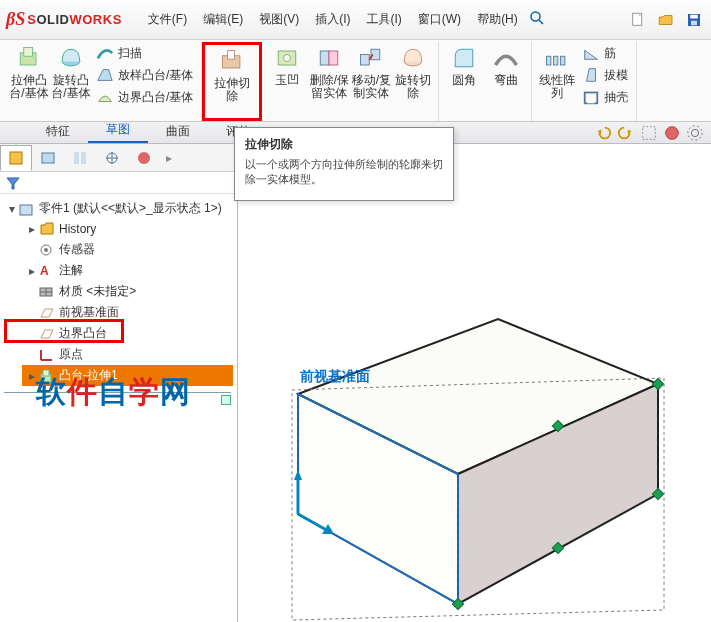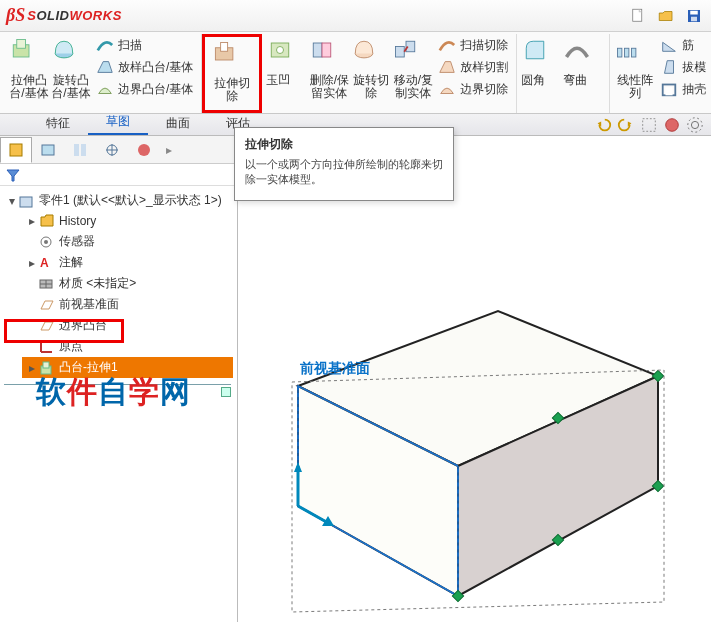--- a/index.html
+++ b/index.html
@@ -1,33 +1,33 @@
 <!DOCTYPE html>
 <html><head>
 <meta charset="utf-8">
 <style>
 * { box-sizing: border-box; margin: 0; padding: 0; font-family: "Microsoft YaHei", Arial, sans-serif; }
 body { width: 711px; height: 622px; overflow: hidden; background: #fff; font-size: 12px; color: #333; position: relative; }
 
 
-.menubar { height: 32px; display: flex; align-items: center; background: linear-gradient(#fdfdfd,#f0f0f0); border-bottom: 1px solid #d0d0d0; padding-left: 6px; }
+.menubar { height: 40px; display: flex; align-items: center; background: linear-gradient(#fdfdfd,#f0f0f0); border-bottom: 1px solid #d0d0d0; padding-left: 6px; }
 .logo-ds { font-family: cursive; font-style: italic; font-weight: bold; font-size: 18px; color: #d22; margin-right: 2px; }
-.logo-text { font-weight: bold; font-size: 13px; letter-spacing: 0.5px; font-style: italic; }
+.logo-text { font-weight: bold; font-size: 13px; letter-spacing: 0.5px; }
 .logo-text .s { color: #d22; }
 .menubar .menus { display: flex; margin-left: 18px; }
 .menubar .menu { padding: 4px 8px; cursor: pointer; }
 .menubar .right-icons { margin-left: auto; display: flex; gap: 6px; padding-right: 6px; }
 .ticon { width: 22px; height: 22px; display: flex; align-items: center; justify-content: center; }
 .ticon svg { width: 18px; height: 18px; }
 
 
 .ribbon { height: 82px; background: #fafafa; border-bottom: 1px solid #c8c8c8; display: flex; align-items: stretch; padding: 2px 4px 0 4px; }
 .rgroup { display: flex; flex-direction: column; justify-content: center; align-items: center; border-right: 1px solid #dcdcdc; padding: 0 4px; }
 .rgroup.big { flex-direction: row; align-items: flex-start; }
-.rbtn-big { display: flex; flex-direction: column; align-items: flex-start; width: 42px; padding: 2px 0; cursor: pointer; text-align: center; line-height: 1.1; gap: 8px; }
+.rbtn-big { display: flex; flex-direction: column; align-items: center; width: 42px; padding: 2px 0; cursor: pointer; text-align: center; line-height: 1.1; }
 .rbtn-big .icn { width: 28px; height: 28px; margin-bottom: 2px; display:flex;align-items:center;justify-content:center; }
 .rbtn-small { display: flex; align-items: center; padding: 2px 4px; cursor: pointer; white-space: nowrap; }
 .rbtn-small .icn { width: 18px; height: 18px; margin-right: 4px; display:flex;align-items:center;justify-content:center; }
 .col { display: flex; flex-direction: column; justify-content: flex-start; }
 .highlight-red { border: 3px solid #e00; }
 #extrude-cut-group { position: relative; }
 
 
 .tooltip { position: absolute; left: 234px; top: 127px; width: 220px; background: #fff; border: 1px solid #888; padding: 8px 10px 12px 10px; z-index: 50; box-shadow: 2px 2px 6px rgba(0,0,0,0.15); }
 .tooltip .tt-title { font-weight: bold; margin-bottom: 4px; }
@@ -65,20 +65,35 @@
 .viewport svg { position:absolute; left:0; top:0; }
 .annot { position:absolute; color:#0a72c8; font-size:14px; font-weight:bold; }
 
 </style>
 </head>
 <body>
 
 <div class="menubar">
   <span class="logo-ds">βS</span>
   <span class="logo-text"><span class="s">S</span>OLID<span class="s">WORKS</span></span>
+  <div class="menus">
+    <div class="menu">文件(F)</div>
+    <div class="menu">编辑(E)</div>
+    <div class="menu">视图(V)</div>
+    <div class="menu">插入(I)</div>
+    <div class="menu">工具(I)</div>
+    <div class="menu">窗口(W)</div>
+    <div class="menu">帮助(H)</div>
+    <div class="ticon">
+        <svg viewBox="0 0 24 24">
+          <circle cx="10" cy="10" r="6" fill="none" stroke="#06a" stroke-width="2"></circle>
+          <line x1="15" y1="15" x2="20" y2="20" stroke="#06a" stroke-width="2"></line>
+        </svg>
+      </div>
+  </div>
   <div class="right-icons">
     <div class="ticon">
         <svg viewBox="0 0 24 24">
           <rect x="5" y="3" width="12" height="16" fill="#fff" stroke="#777"></rect>
           <polygon points="13,3 17,7 13,7" fill="#ccc"></polygon>
         </svg>
       </div>
     <div class="ticon">
         <svg viewBox="0 0 24 24">
           <path d="M3 8 L8 8 L10 6 L20 6 L20 18 L3 18 Z" fill="#f6c04a" stroke="#a67c00"></path>
@@ -169,61 +184,35 @@
           <svg viewBox="0 0 32 32">
             <rect x="6" y="8" width="10" height="16" fill="#cde" stroke="#579"></rect>
             <rect x="16" y="8" width="10" height="16" fill="#fcd" stroke="#b57"></rect>
           </svg>
         </div>
       <span>删除/保留实体</span>
     </div>
     <div class="rbtn-big">
       <div class="icn">
           <svg viewBox="0 0 32 32">
-            <ellipse cx="16" cy="20" rx="10" ry="5" fill="#f5d8c0" stroke="#b86"></ellipse>
-            <path d="M6 20 Q6 6 16 6 Q26 6 26 20" fill="#fce8d6" stroke="#b86"></path>
-          </svg>
-        </div>
-      <span>旋转切除</span>
-    </div>
-    <div class="rbtn-big">
-      <div class="icn">
-          <svg viewBox="0 0 32 32">
             <rect x="4" y="12" width="10" height="12" fill="#cde" stroke="#579"></rect>
             <rect x="16" y="6" width="10" height="12" fill="#cde" stroke="#579"></rect>
             <path d="M14 18 L18 12" stroke="#b33" stroke-width="2" marker-end="url(#a)"></path>
           </svg>
         </div>
       <span>移动/复制实体</span>
     </div>
-    <div class="col">
-      <div class="rbtn-small">
-          <div class="icn">
-            <svg viewBox="0 0 20 20">
-              <path d="M2 16 Q10 2 18 10" fill="none" stroke="#c85" stroke-width="3"></path>
-            </svg>
-          </div>
-          <span>扫描切除</span>
-        </div>
-      <div class="rbtn-small">
-          <div class="icn">
-            <svg viewBox="0 0 20 20">
-              <polygon points="2,16 8,4 14,4 18,16" fill="#f5d8c0" stroke="#b86"></polygon>
-            </svg>
-          </div>
-          <span>放样切割</span>
-        </div>
-      <div class="rbtn-small">
-          <div class="icn">
-            <svg viewBox="0 0 20 20">
-              <path d="M3 15 Q10 3 17 15 Z" fill="#f5d8c0" stroke="#b86"></path>
-            </svg>
-          </div>
-          <span>边界切除</span>
-        </div>
+    <div class="rbtn-big">
+      <div class="icn">
+          <svg viewBox="0 0 32 32">
+            <ellipse cx="16" cy="20" rx="10" ry="5" fill="#f5d8c0" stroke="#b86"></ellipse>
+            <path d="M6 20 Q6 6 16 6 Q26 6 26 20" fill="#fce8d6" stroke="#b86"></path>
+          </svg>
+        </div>
+      <span>旋转切除</span>
     </div>
   </div>
 
   <div class="rgroup big">
     <div class="rbtn-big">
       <div class="icn">
           <svg viewBox="0 0 32 32">
             <path d="M6 26 L6 14 Q6 6 14 6 L26 6 L26 26 Z" fill="#cfeaf5" stroke="#39a"></path>
           </svg>
         </div>

